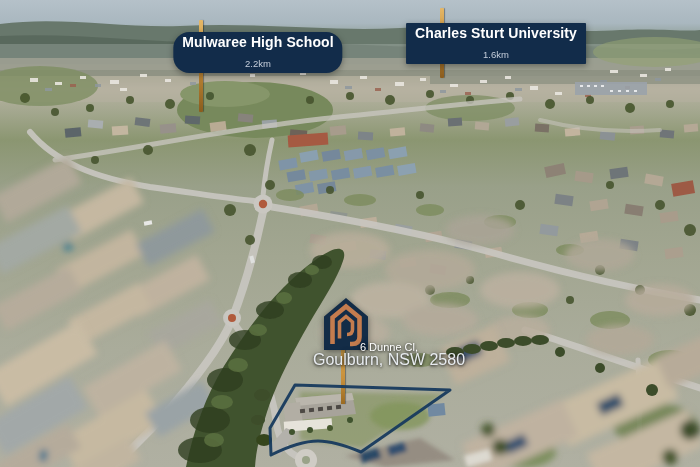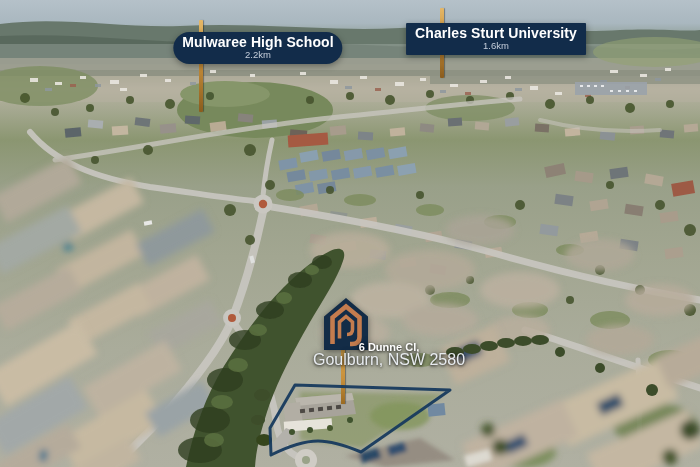--- a/index.html
+++ b/index.html
@@ -7,31 +7,31 @@
          font-family:"Liberation Sans",sans-serif;background:#a8ab99;}
   .stage svg.bg{position:absolute;inset:0;display:block;}
 
   
   .poi-pole{position:absolute;width:4px;border-radius:1px;
     background:linear-gradient(180deg,#e5b766 0%,#c78f3b 45%,#8a5c1d 100%);
     box-shadow:1px 0 1px rgba(0,0,0,.35);}
   .poi-label{position:absolute;background:#122c4a;color:#fff;text-align:center;
     padding:4px 9px 4px;box-shadow:0 2px 6px rgba(0,0,0,.35);border-radius:1px;}
   .poi-title{font-size:14px;font-weight:bold;line-height:12px;white-space:nowrap;letter-spacing:.1px;}
-  .poi-distance{font-size:9.5px;line-height:11px;color:#c5cedb;margin-top:1px;}
+  .poi-distance{font-size:9.5px;line-height:11px;color:#c5cedb;margin-top:10px;}
 
   
   .marker-badge{position:absolute;left:323px;top:297px;
     filter:drop-shadow(0 2px 3px rgba(0,0,0,.45));}
   .marker-pole{position:absolute;left:341px;top:349px;width:4px;height:55px;
     background:linear-gradient(180deg,#dca94f 0%,#c78f3b 55%,#9a6a22 100%);
     box-shadow:1px 0 1px rgba(0,0,0,.35);}
   .address{position:absolute;left:389px;top:341px;transform:translateX(-50%);
     text-align:center;color:#fff;text-shadow:0 1px 3px rgba(0,0,0,.85),0 0 6px rgba(0,0,0,.5);}
-  .addr1{font-size:11px;font-weight:bold;line-height:13px;white-space:nowrap;}
+  .addr1{font-size:11px;font-weight:normal;line-height:13px;white-space:nowrap;}
   .addr2{font-size:16px;line-height:12px;color:#e7ebef;white-space:nowrap;}
 
   .boundary-svg{position:absolute;inset:0;pointer-events:none;}
 </style>
 </head>
 <body>
 
 <div class="stage">
 
   <svg class="bg" width="700" height="467" viewBox="0 0 700 467">

